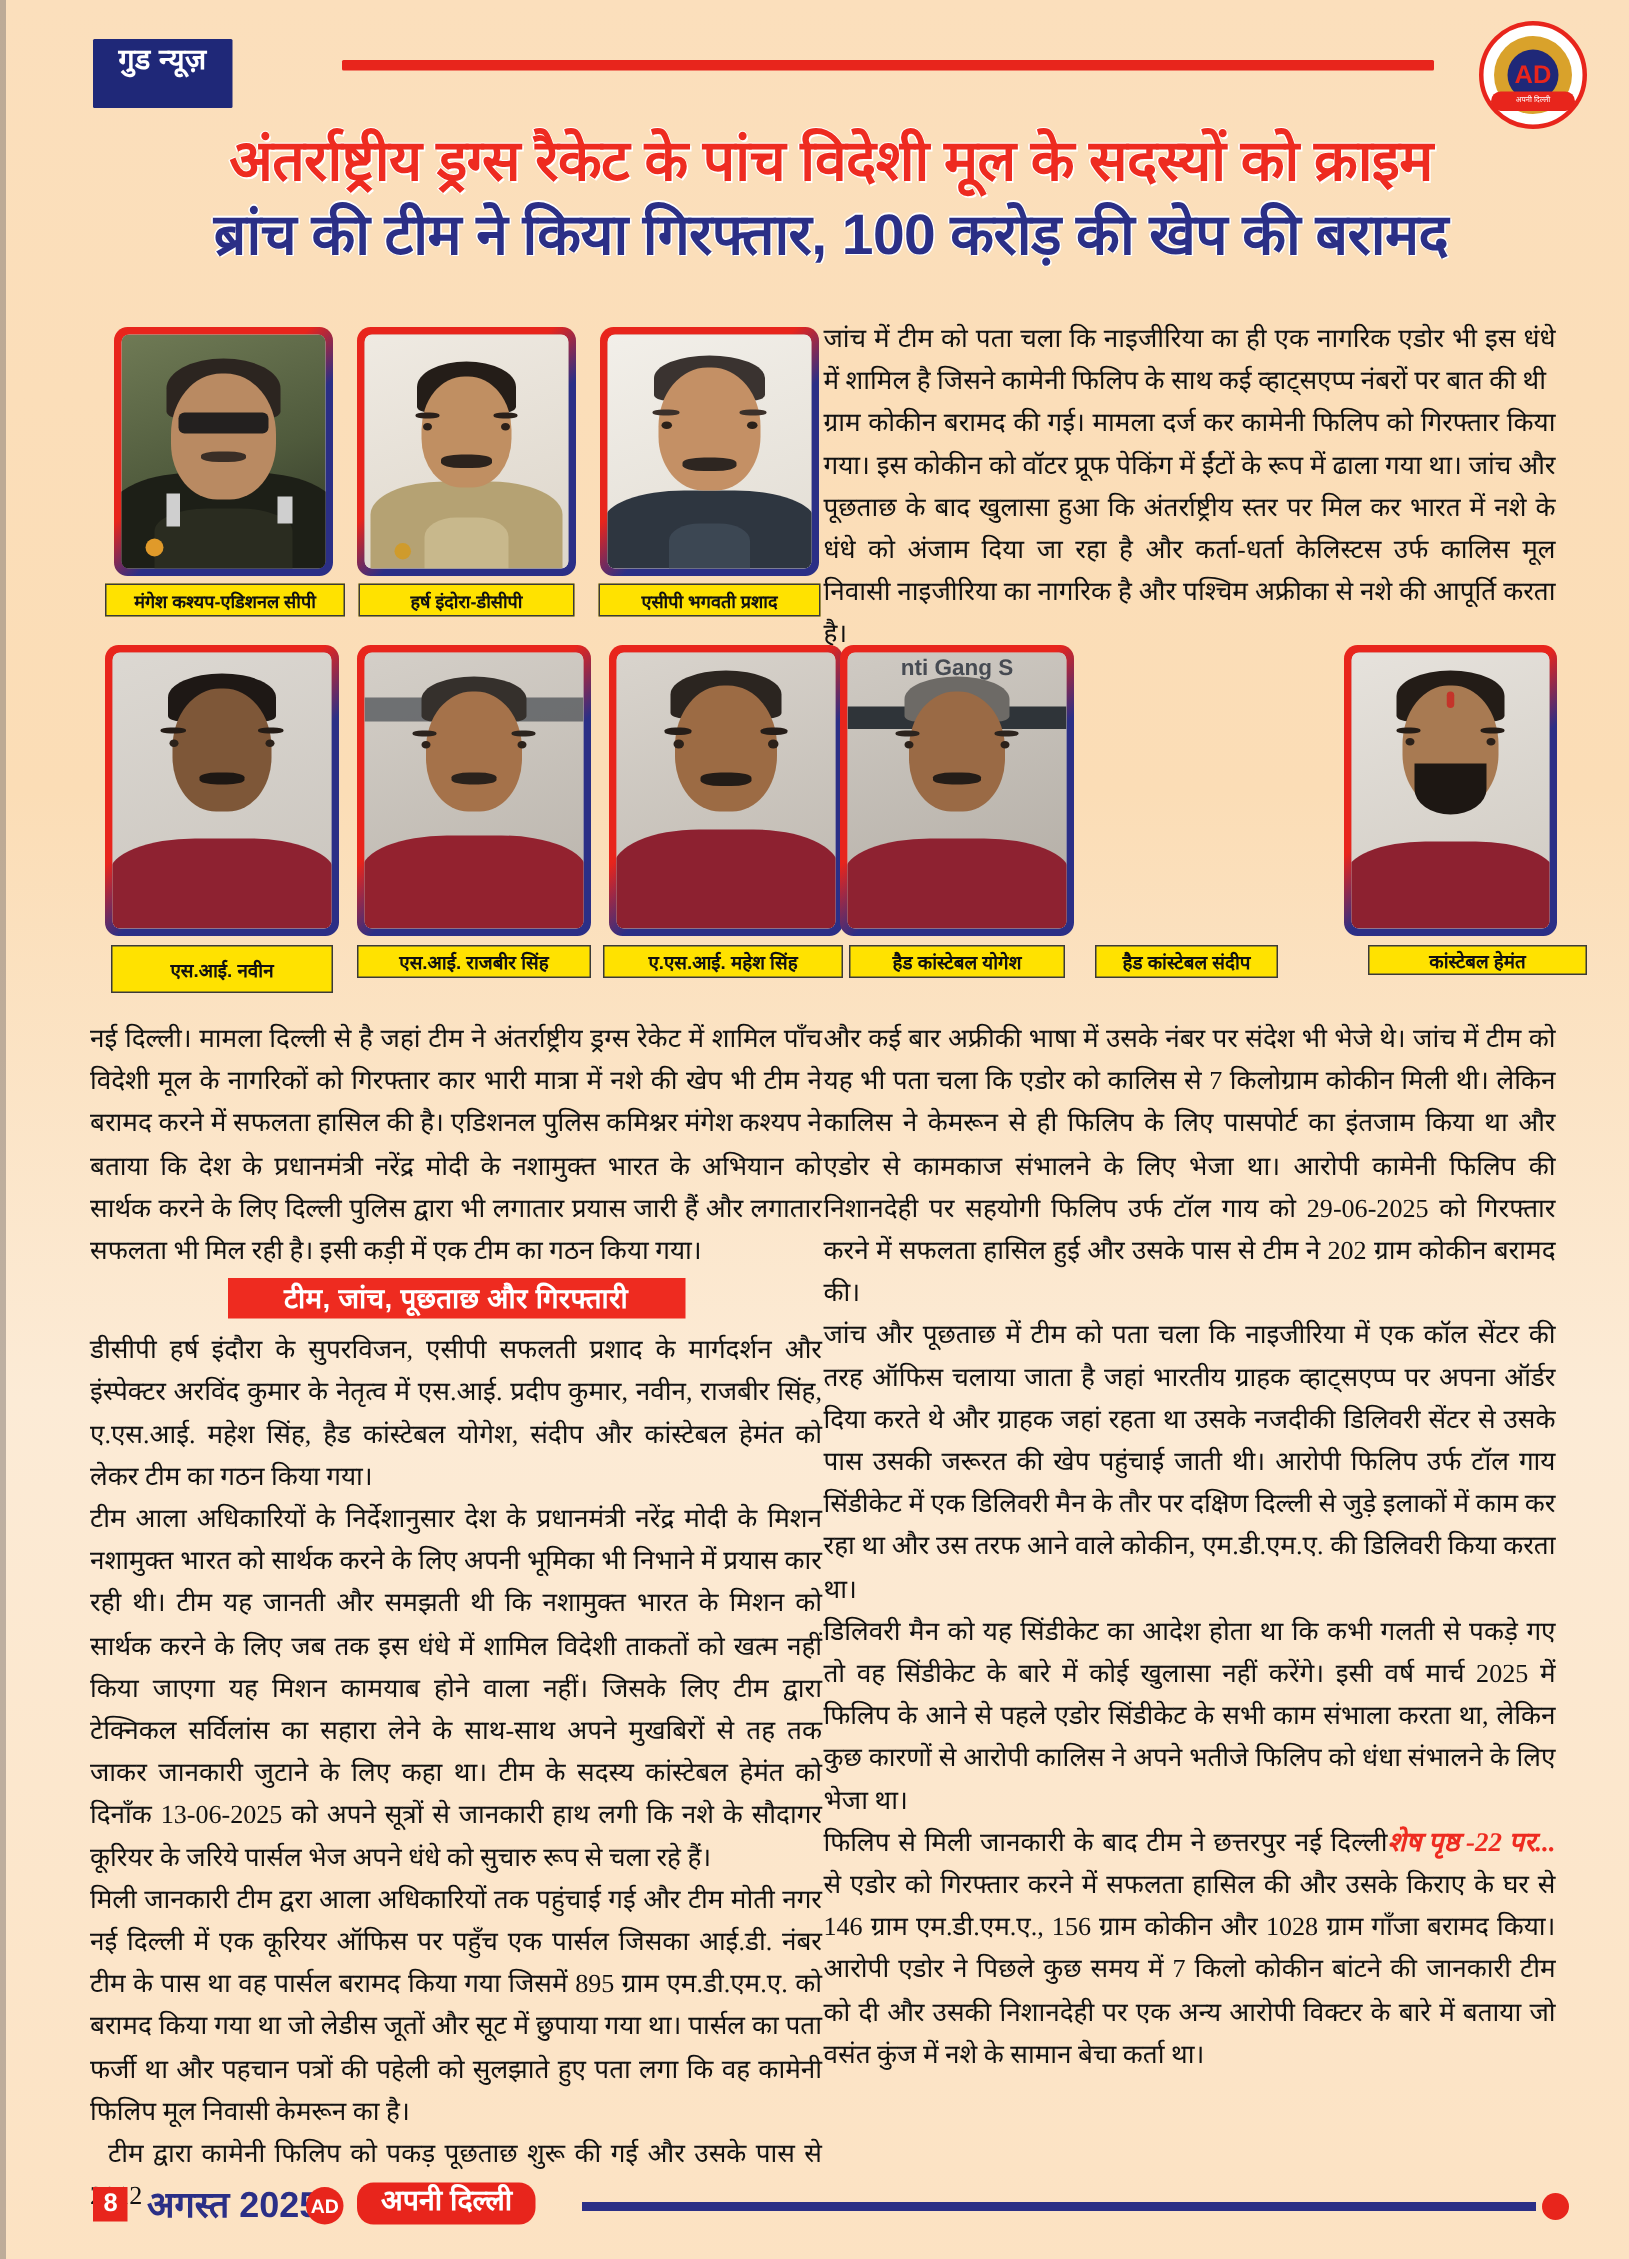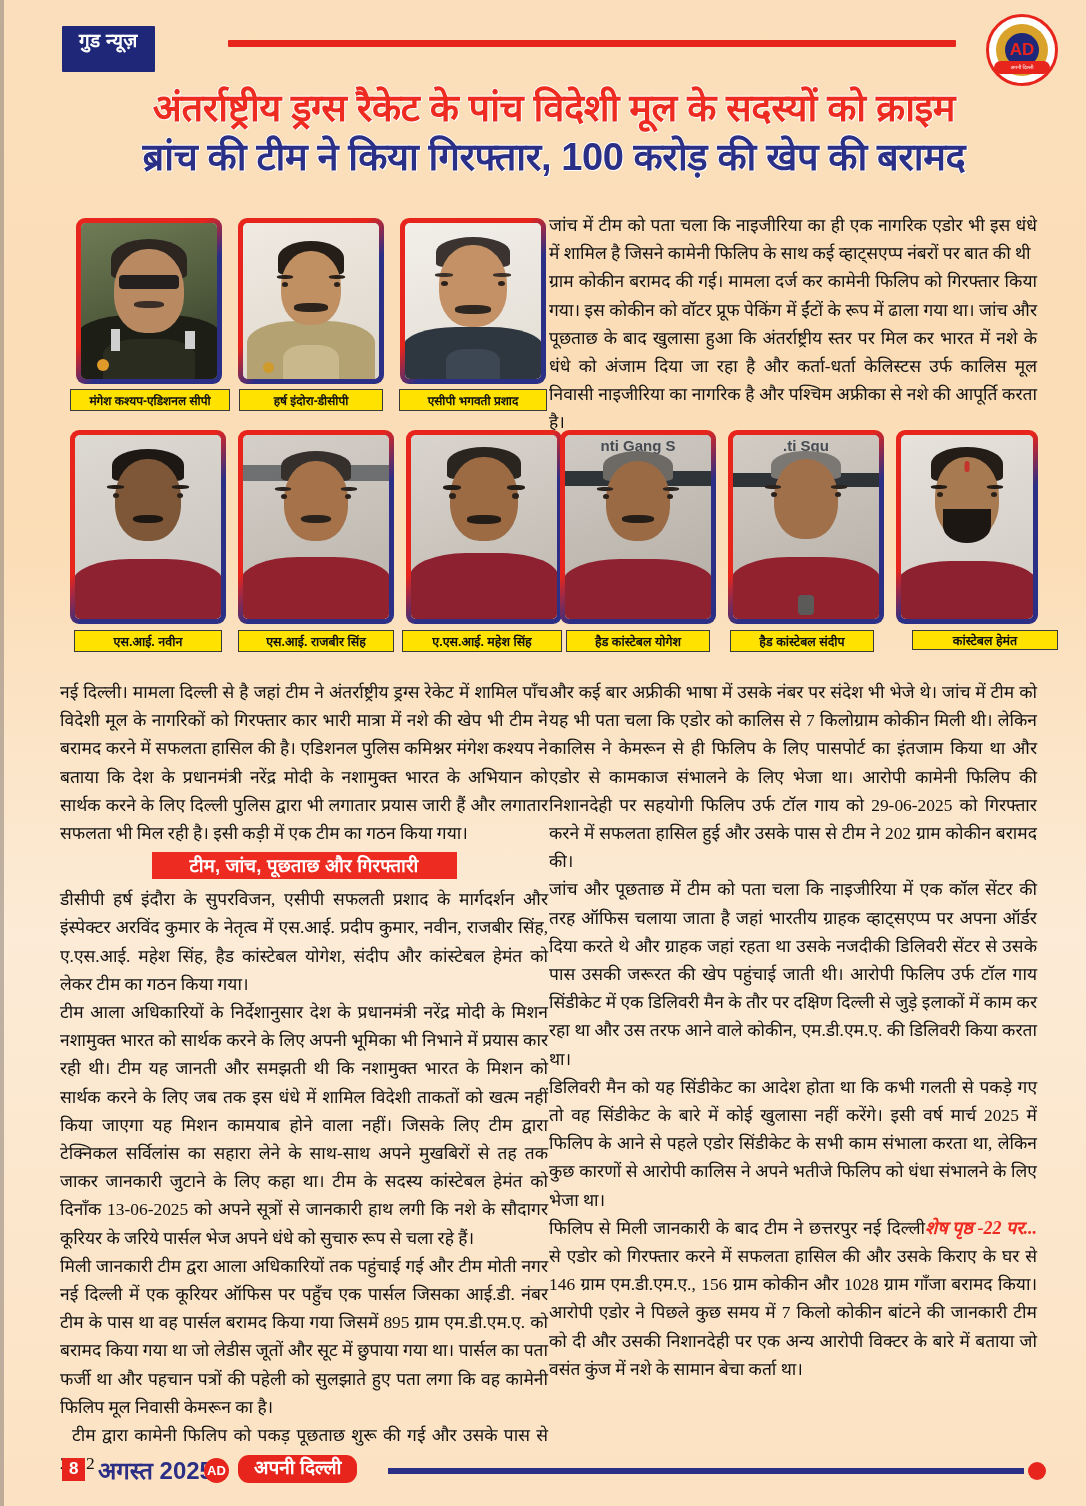--- a/index.html
+++ b/index.html
@@ -305,21 +305,21 @@
         <div class="hair" style="top:14px;width:72px;height:32px;background:#1e1815;"></div>
         <div class="head" style="top:24px;width:66px;height:82px;background:#7e5738;"></div>
         <div class="brow" style="left:32px;top:50px;width:17px;height:4px;background:#241c16;"></div>
         <div class="brow" style="right:32px;top:50px;width:17px;height:4px;background:#241c16;"></div>
         <div class="eye" style="left:38px;top:58px;width:6px;height:5px;"></div>
         <div class="eye" style="right:38px;top:58px;width:6px;height:5px;"></div>
         <div class="stache" style="top:80px;width:30px;height:8px;background:#1d1713;"></div>
       </div>
     </div>
   </div>
-  <div class="cap" style="left:74px;top:630px;width:148px;height:22px;font-size:12.5px;">एस.आई. नवीन</div>
+  <div class="cap" style="left:74px;top:630px;width:148px;height:32px;font-size:12.5px;">एस.आई. नवीन</div>
 
   <div class="frame" style="left:238px;top:430px;width:156px;height:194px;">
     <div class="inner">
       <div class="ph">
         <div class="bgwall" style="background:linear-gradient(160deg,#d4cfc8 0%,#b9b3ab 100%);"></div>
         <div class="signband" style="top:30px;height:16px;background:#4d5257;opacity:.75;"></div>
         <div class="torso" style="bottom:0;width:150px;height:62px;background:#93222f;"></div>
         <div class="hair" style="top:16px;width:70px;height:30px;background:#35302c;"></div>
         <div class="head" style="top:26px;width:64px;height:80px;background:#a5724a;"></div>
         <div class="brow" style="left:32px;top:52px;width:16px;height:4px;background:#2b231d;"></div>
@@ -361,38 +361,21 @@
         <div class="brow" style="left:32px;top:52px;width:16px;height:4px;background:#2c241e;"></div>
         <div class="brow" style="right:32px;top:52px;width:16px;height:4px;background:#2c241e;"></div>
         <div class="eye" style="left:38px;top:59px;width:6px;height:5px;"></div>
         <div class="eye" style="right:38px;top:59px;width:6px;height:5px;"></div>
         <div class="stache" style="top:80px;width:32px;height:8px;background:#241d18;"></div>
       </div>
     </div>
   </div>
   <div class="cap" style="left:566px;top:630px;width:144px;height:22px;font-size:12.5px;">हैड कांस्टेबल योगेश</div>
 
-  <div class="frame" style="left:728px;top:430px;width:156px;height:194px;">
-    <div class="inner">
-      <div class="ph">
-        <div class="bgwall" style="background:linear-gradient(160deg,#d2ccc5 0%,#b4aea6 100%);"></div>
-        <div class="signtext">.ti      Squ</div>
-        <div class="signband" style="top:38px;height:14px;background:#2e3338;"></div>
-        <div class="torso" style="bottom:0;width:150px;height:62px;background:#93222f;"></div>
-        <div class="hair" style="top:16px;width:70px;height:28px;background:#7b7874;"></div>
-        <div class="head" style="top:24px;width:64px;height:80px;background:#a0704a;"></div>
-        <div class="brow" style="left:32px;top:50px;width:16px;height:4px;background:#2b231d;"></div>
-        <div class="brow" style="right:32px;top:50px;width:16px;height:4px;background:#2b231d;"></div>
-        <div class="eye" style="left:38px;top:57px;width:6px;height:5px;"></div>
-        <div class="eye" style="right:38px;top:57px;width:6px;height:5px;"></div>
-        <div style="position:absolute;left:50%;transform:translateX(-50%);bottom:4px;width:16px;height:20px;border-radius:4px;background:#5b5a58;"></div>
-      </div>
-    </div>
-  </div>
-  <div class="cap" style="left:730px;top:630px;width:144px;height:22px;font-size:12.5px;">हैड कांस्टेबल संदीप</div>
+  <div class="cap" style="left:730px;top:630px;width:122px;height:22px;font-size:12.5px;">हैड कांस्टेबल संदीप</div>
 
   <div class="frame" style="left:896px;top:430px;width:142px;height:194px;">
     <div class="inner">
       <div class="ph">
         <div class="bgwall" style="background:linear-gradient(160deg,#e6e2dc 0%,#cfcac2 100%);"></div>
         <div class="torso" style="bottom:0;width:140px;height:58px;background:#8d2130;"></div>
         <div class="hair" style="top:12px;width:72px;height:34px;background:#231c17;"></div>
         <div class="head" style="top:22px;width:64px;height:82px;background:#a87a52;"></div>
         <div class="brow" style="left:30px;top:50px;width:16px;height:4px;background:#241c16;"></div>
         <div class="brow" style="right:30px;top:50px;width:16px;height:4px;background:#241c16;"></div>

